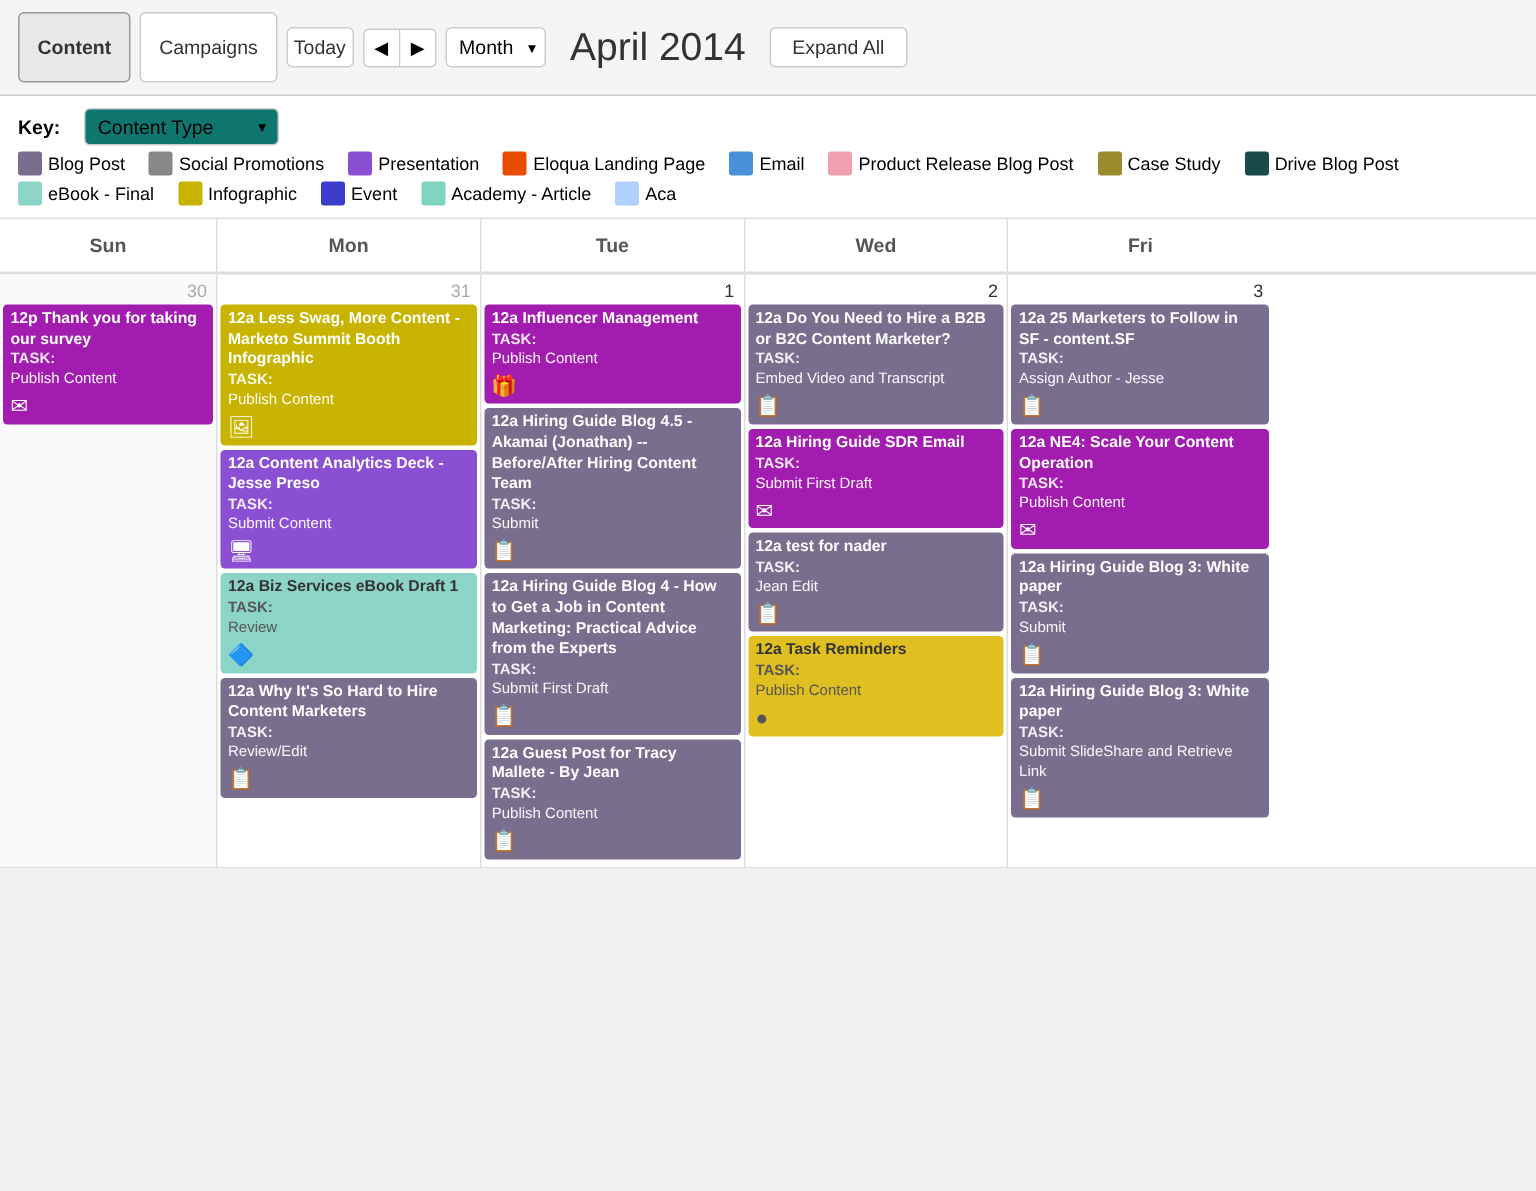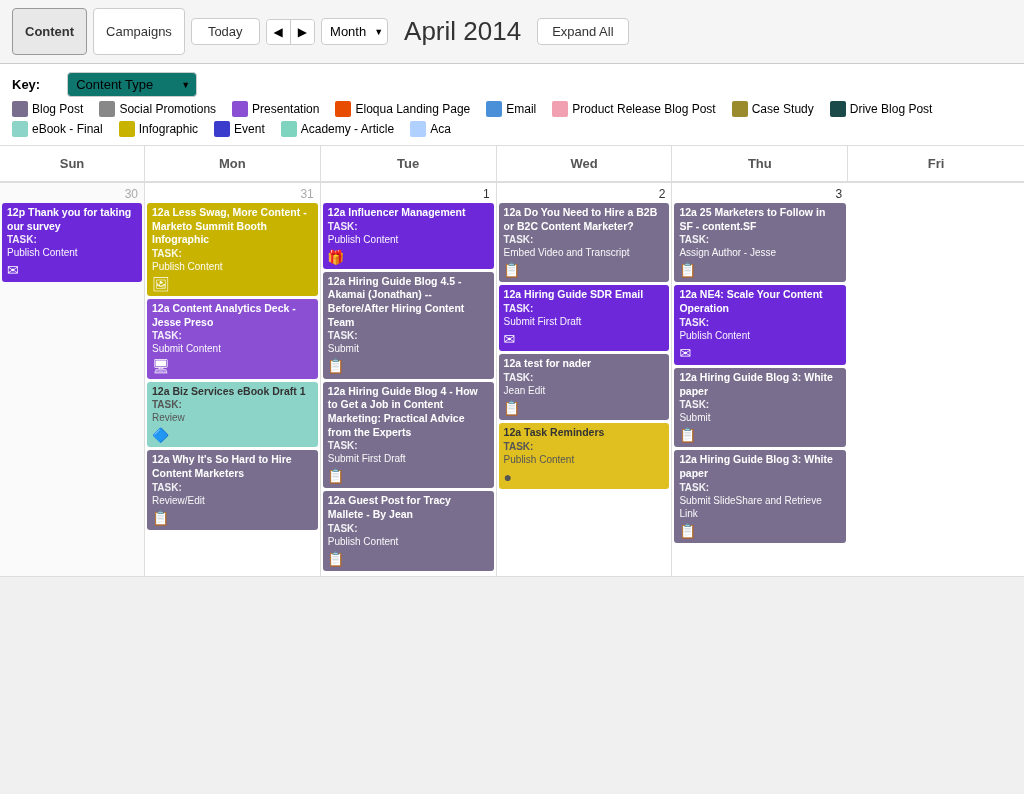--- a/index.html
+++ b/index.html
@@ -8,40 +8,40 @@
     
     .toolbar {
       display: flex; align-items: center; padding: 8px 12px; background: #f5f5f5;
       border-bottom: 1px solid #ccc; gap: 6px;
     }
     .btn {
       padding: 15px 12px; border: 1px solid #ccc; border-radius: 4px;
       background: white; cursor: pointer; font-size: 13px; color: #333;
     }
     .btn.active { background: #e8e8e8; font-weight: bold; border-color: #999; }
-    .btn-today { padding: 5px 16px; }
+    .btn-today { padding: 5px 4px; }
     .nav-arrows { display: flex; border: 1px solid #ccc; border-radius: 4px; overflow: hidden; }
     .nav-arrows button { border: none; background: white; padding: 5px 7px; cursor: pointer; font-size: 12px; }
     .nav-arrows button:first-child { border-right: 1px solid #ccc; }
     .month-select {
       padding: 5px 8px; border: 1px solid #ccc; border-radius: 4px;
       background: white; cursor: pointer; font-size: 13px; appearance: none;
       padding-right: 20px;
     }
     .month-select-wrapper { position: relative; }
     .month-select-wrapper::after { content: '▼'; position: absolute; right: 5px; top: 50%; transform: translateY(-50%); font-size: 9px; pointer-events: none; }
     .page-title { font-size: 26px; font-weight: normal; color: #333; margin: 0 10px; }
     .btn-expand { padding: 5px 14px; }
 
     
     .key-bar {
       display: flex; align-items: center; padding: 8px 12px; background: white;
       border-bottom: 1px solid #ddd; flex-wrap: wrap; gap: 4px 16px;
     }
-    .key-label { font-weight: bold; font-size: 13px; margin-right: 11px; }
+    .key-label { font-weight: bold; font-size: 13px; margin-right: 0; }
     .key-select-wrapper { position: relative; display: inline-block; }
     .key-select {
       padding: 4px 24px 4px 8px; border: 1px solid #ccc; border-radius: 4px;
       background: #0f766e; appearance: none; font-size: 13px; min-width: 130px;
     }
     .key-select-wrapper::after { content: '▼'; position: absolute; right: 7px; top: 50%; transform: translateY(-50%); font-size: 9px; pointer-events: none; }
     .legend-items { display: flex; flex-wrap: wrap; gap: 4px 16px; align-items: center; }
     .legend-item { display: flex; align-items: center; gap: 4px; font-size: 12px; }
     .legend-swatch { width: 16px; height: 16px; border-radius: 2px; flex-shrink: 0; }
 
@@ -64,21 +64,21 @@
       border-radius: 3px; padding: 3px 5px; margin-bottom: 3px;
       font-size: 10.5px; line-height: 1.3; color: white;
     }
     .event-time { font-weight: bold; }
     .event-title { font-weight: bold; }
     .event-task-label { font-size: 10px; font-weight: bold; color: rgba(255,255,255,0.9); }
     .event-task-value { font-size: 10px; color: rgba(255,255,255,0.95); }
     .event-icon { font-size: 14px; display: inline-block; margin-top: 2px; }
 
     
-    .c-email { background-color: #6d28d9; }
+    .c-email { background-color: #a21caf; }
     .c-infographic { background-color: #c8b400; }
     .c-blog { background-color: #7a6e8e; }
     .c-presentation { background-color: #8b4fd4; }
     .c-ebook { background-color: #8dd4c8; color: #333; }
     .c-yellow-event { background-color: #e0c020; color: #333; }
 
     .sun-col { background: #fafafa; }
   </style>
 </head>
 <body>
@@ -165,21 +165,20 @@
   </div>
 </div>
 
 <div class="calendar">
 
   <div class="cal-header">
     <div class="cal-day-header">Sun</div>
     <div class="cal-day-header">Mon</div>
     <div class="cal-day-header">Tue</div>
     <div class="cal-day-header">Wed</div>
-    <div class="cal-day-header">Thu</div>
     <div class="cal-day-header" style="border-right:none;">Fri</div>
   </div>
 
   <div class="cal-grid">
 
     <div class="cal-cell sun-col">
       <div class="date-num">30</div>
 
       <div class="event c-email">
         <div><span class="event-time">12p</span> <span class="event-title">Thank you for taking our survey</span></div>

